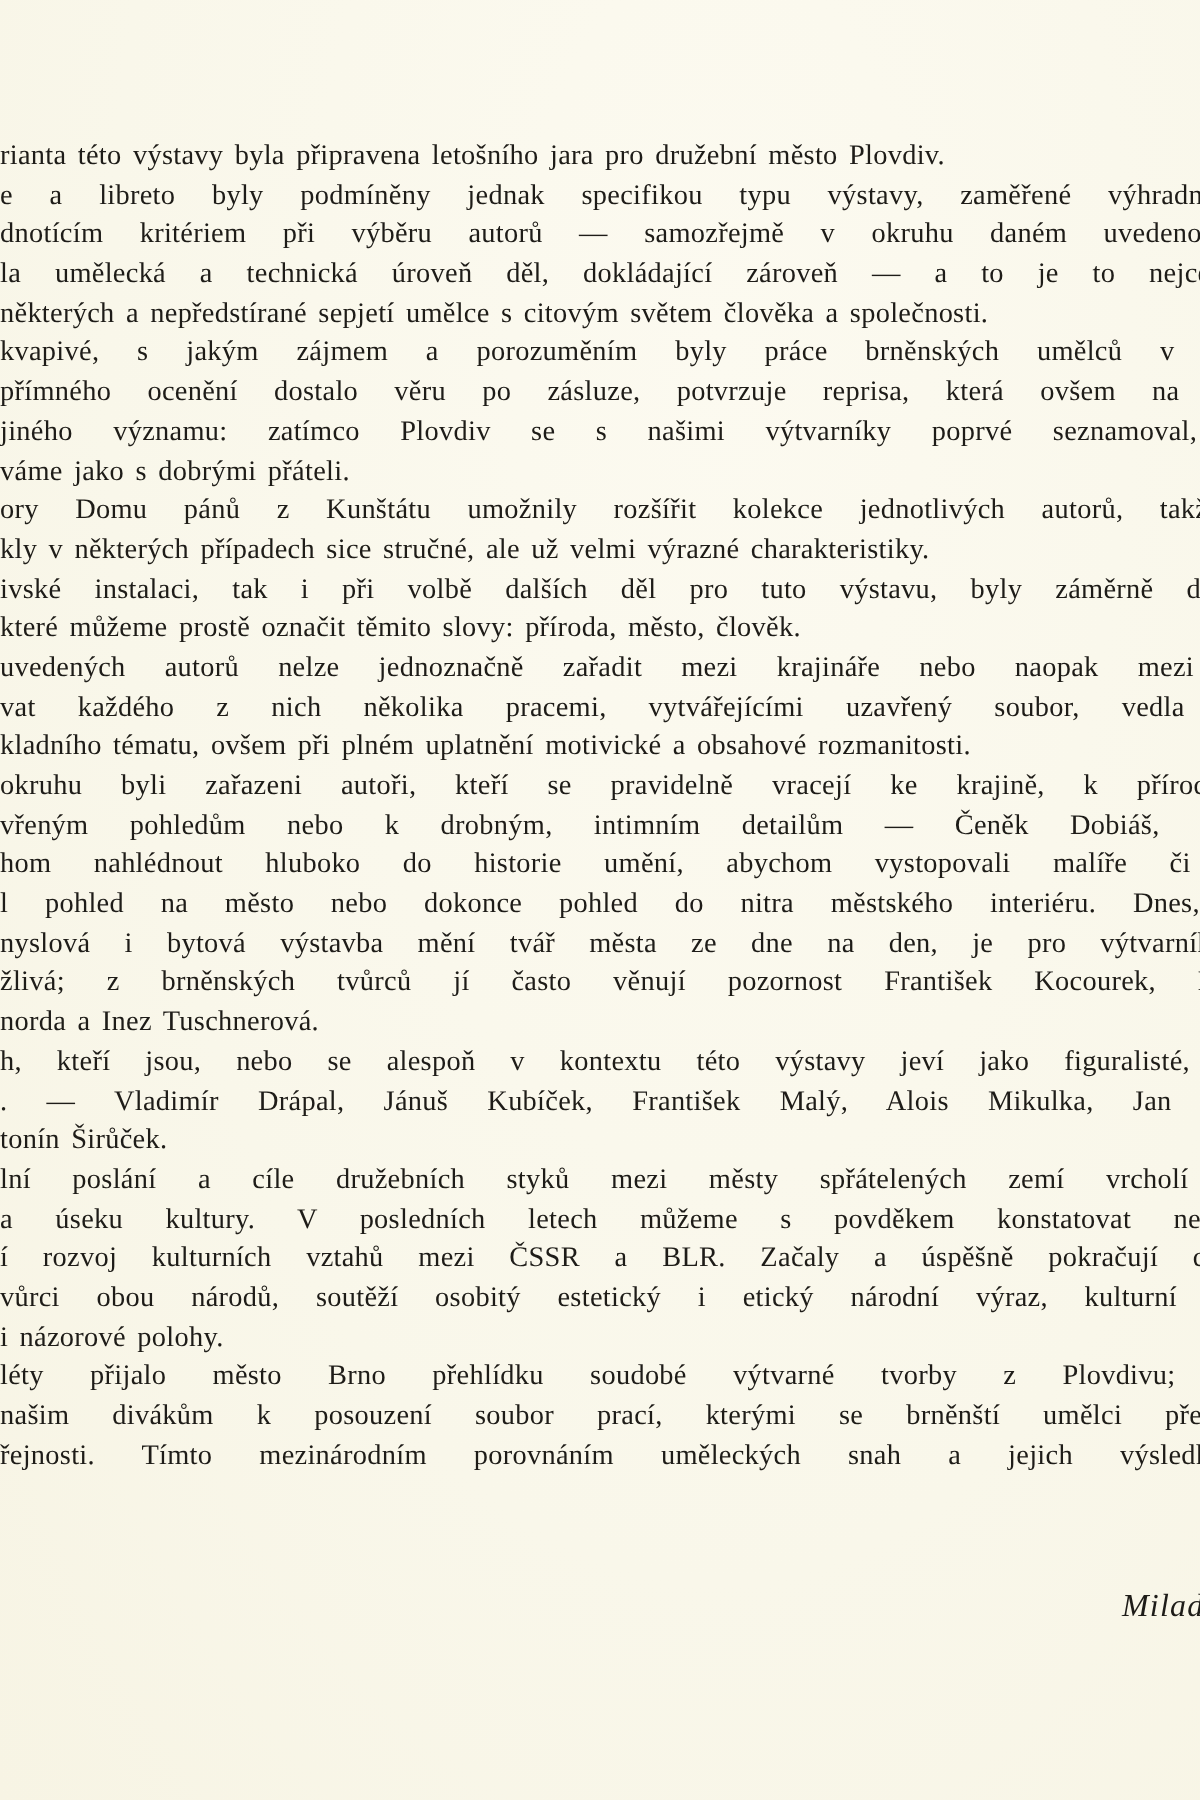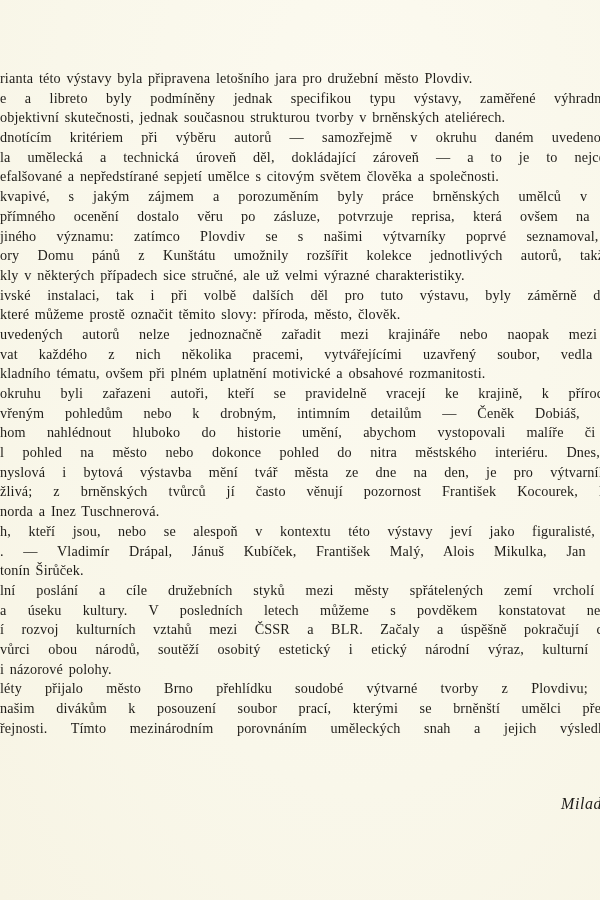--- a/index.html
+++ b/index.html
@@ -31,27 +31,27 @@
     letter-spacing: 0.6px;
   }
 </style>
 </head>
 <body>
 
 <div class="page">
   <div class="text-block" id="text-block">
       <div class="line">rianta této výstavy byla připravena letošního jara pro družební město Plovdiv.</div>
       <div class="line justify">e a libreto byly podmíněny jednak specifikou typu výstavy, zaměřené výhradně na</div>
-      <div class="line">objektivní skutečnosti, jednak současnou strukturou tvorby v brněnských ateliérech.</div>
       <div class="line justify">dnotícím kritériem při výběru autorů — samozřejmě v okruhu daném uvedenou ná</div>
       <div class="line justify">la umělecká a technická úroveň děl, dokládající zároveň — a to je to nejcennější</div>
-      <div class="line">efalšované a nepředstírané sepjetí umělce s citovým světem člověka a společnosti.</div>
+      <div class="line">některých a nepředstírané sepjetí umělce s citovým světem člověka a společnosti.</div>
       <div class="line justify">kvapivé, s jakým zájmem a porozuměním byly práce brněnských umělců v Plovd</div>
       <div class="line justify">přímného ocenění dostalo věru po zásluze, potvrzuje reprisa, která ovšem na domá</div>
       <div class="line justify">jiného významu: zatímco Plovdiv se s našimi výtvarníky poprvé seznamoval, my,</div>
+      <div class="line">váme jako s dobrými přáteli.</div>
       <div class="line justify">ory Domu pánů z Kunštátu umožnily rozšířit kolekce jednotlivých autorů, takže m</div>
       <div class="line">kly v některých případech sice stručné, ale už velmi výrazné charakteristiky.</div>
       <div class="line justify">ivské instalaci, tak i při volbě dalších děl pro tuto výstavu, byly záměrně dodržen</div>
       <div class="line"> které můžeme prostě označit těmito slovy: příroda, město, člověk.</div>
       <div class="line justify">uvedených autorů nelze jednoznačně zařadit mezi krajináře nebo naopak mezi figu</div>
       <div class="line justify">vat každého z nich několika pracemi, vytvářejícími uzavřený soubor, vedla však</div>
       <div class="line">kladního tématu, ovšem při plném uplatnění motivické a obsahové rozmanitosti.</div>
       <div class="line justify"> okruhu byli zařazeni autoři, kteří se pravidelně vracejí ke krajině, k přírodě, a</div>
       <div class="line justify">vřeným pohledům nebo k drobným, intimním detailům — Čeněk Dobiáš, Robert</div>
       <div class="line justify">hom nahlédnout hluboko do historie umění, abychom vystopovali malíře či graf</div>

